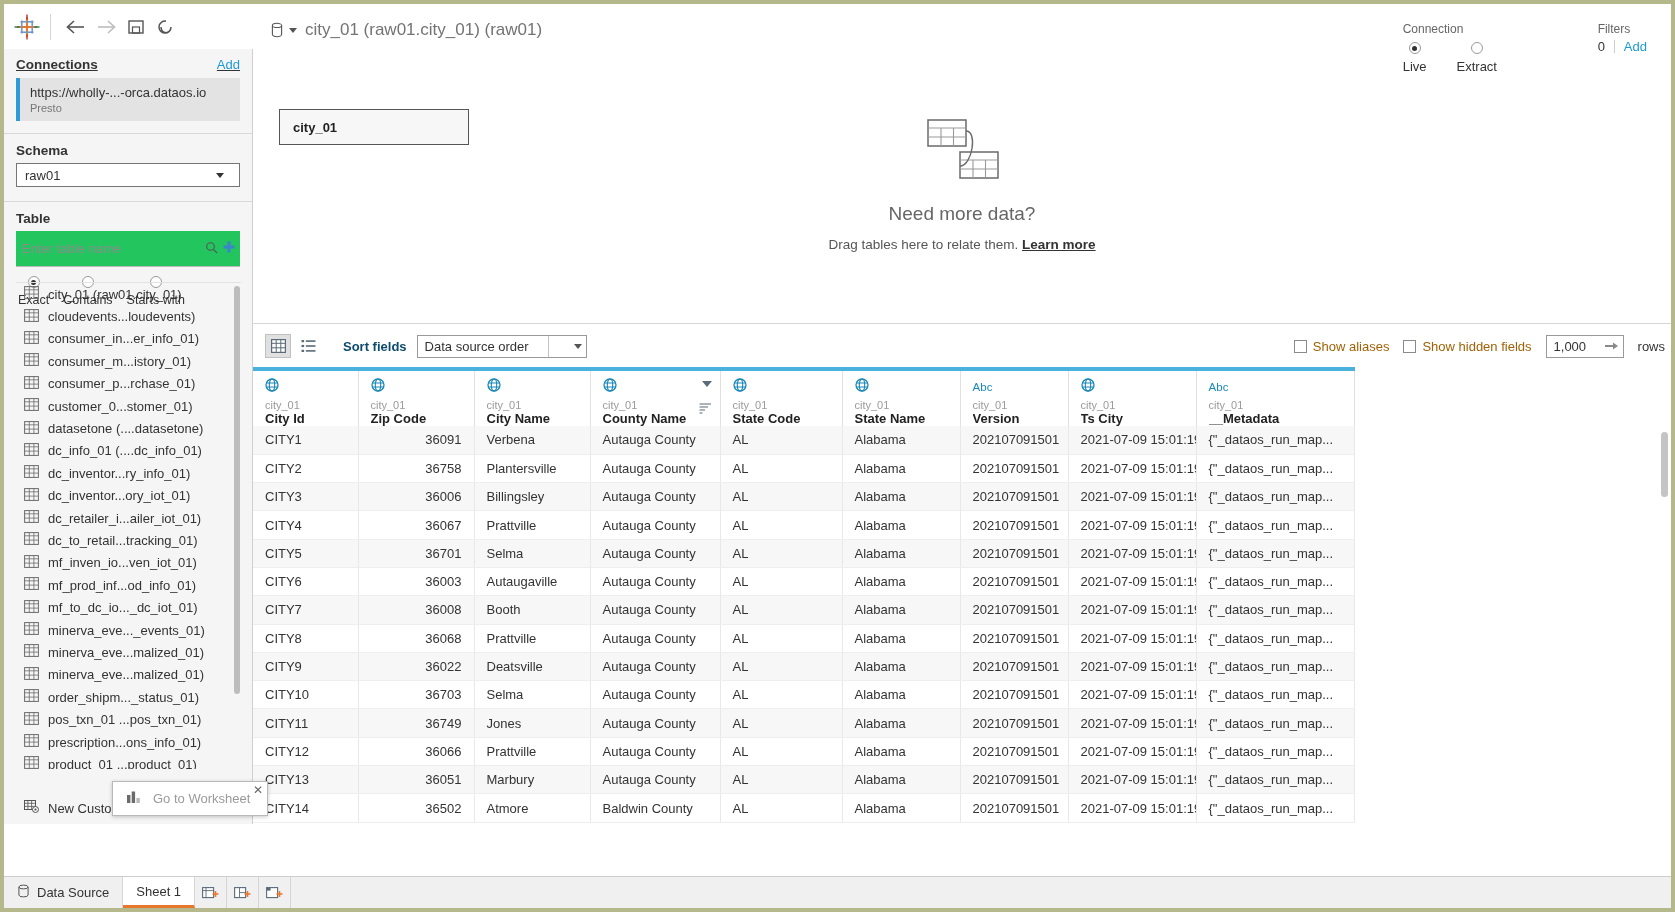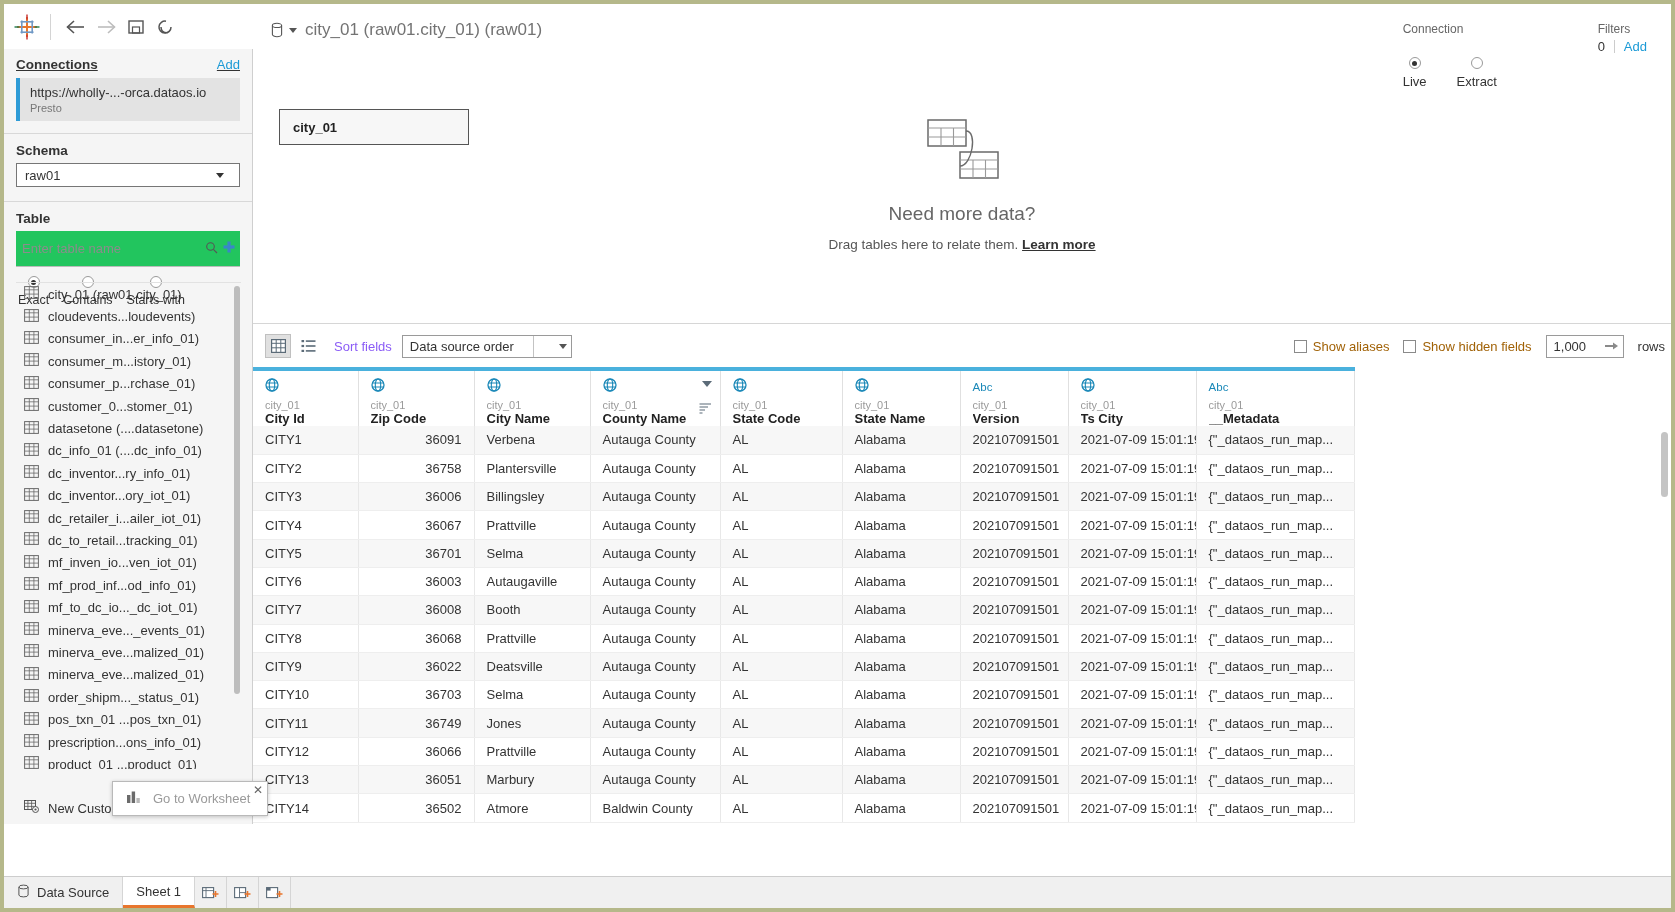--- a/index.html
+++ b/index.html
@@ -202,21 +202,21 @@
   }
   .ds-title {
     font-size: 17px; color: #737373;
   }
   .db-icon { display: flex; align-items: center; gap: 3px; cursor: pointer; }
 
   .conn-toggle {
     position: absolute; right: 174px; top: 18px;
     text-align: left;
   }
-  .conn-lbl { font-size: 12px; color: #666; margin-bottom: 21px; }
+  .conn-lbl { font-size: 12px; color: #666; margin-bottom: 6px; }
   .conn-opts { display: flex; gap: 30px; font-size: 13px; }
 
   .filters-box {
     position: absolute; right: 24px; top: 18px;
     text-align: left;
   }
   .filters-lbl { font-size: 12px; color: #666; margin-bottom: 3px; }
   .filters-row { display: flex; align-items: center; gap: 9px; font-size: 13px; }
   .filters-count { color: #333; }
   .filters-vsep { width: 1px; height: 13px; background: #ccc; }
@@ -253,21 +253,21 @@
     background: #fff;
     display: flex; align-items: center;
     padding-left: 12px;
   }
   .view-btn {
     width: 26px; height: 24px;
     display: flex; align-items: center; justify-content: center;
     cursor: pointer; border: 1px solid transparent;
   }
   .view-btn.active { background: #e0e0e0; border-color: #c0c0c0; }
-  .sort-lbl { font-size: 13px; color: #8b5cf6; margin: 0 10px 0 13px; }
+  .sort-lbl { font-size: 13px; color: #0c4a6e; margin: 0 10px 0 22px; font-weight: bold; }
   .sort-select {
     width: 170px; height: 23px;
     border: 1px solid #9a9a9a; background: #fff;
     display: flex; align-items: center; justify-content: space-between;
     font-size: 13px; padding: 0 4px 0 7px; cursor: pointer;
   }
   .sort-select .sep { width:1px; height:21px; background:#c3c3c3; }
   .gt-right {
     margin-left: auto;
     display: flex; align-items: center; gap: 14px;

